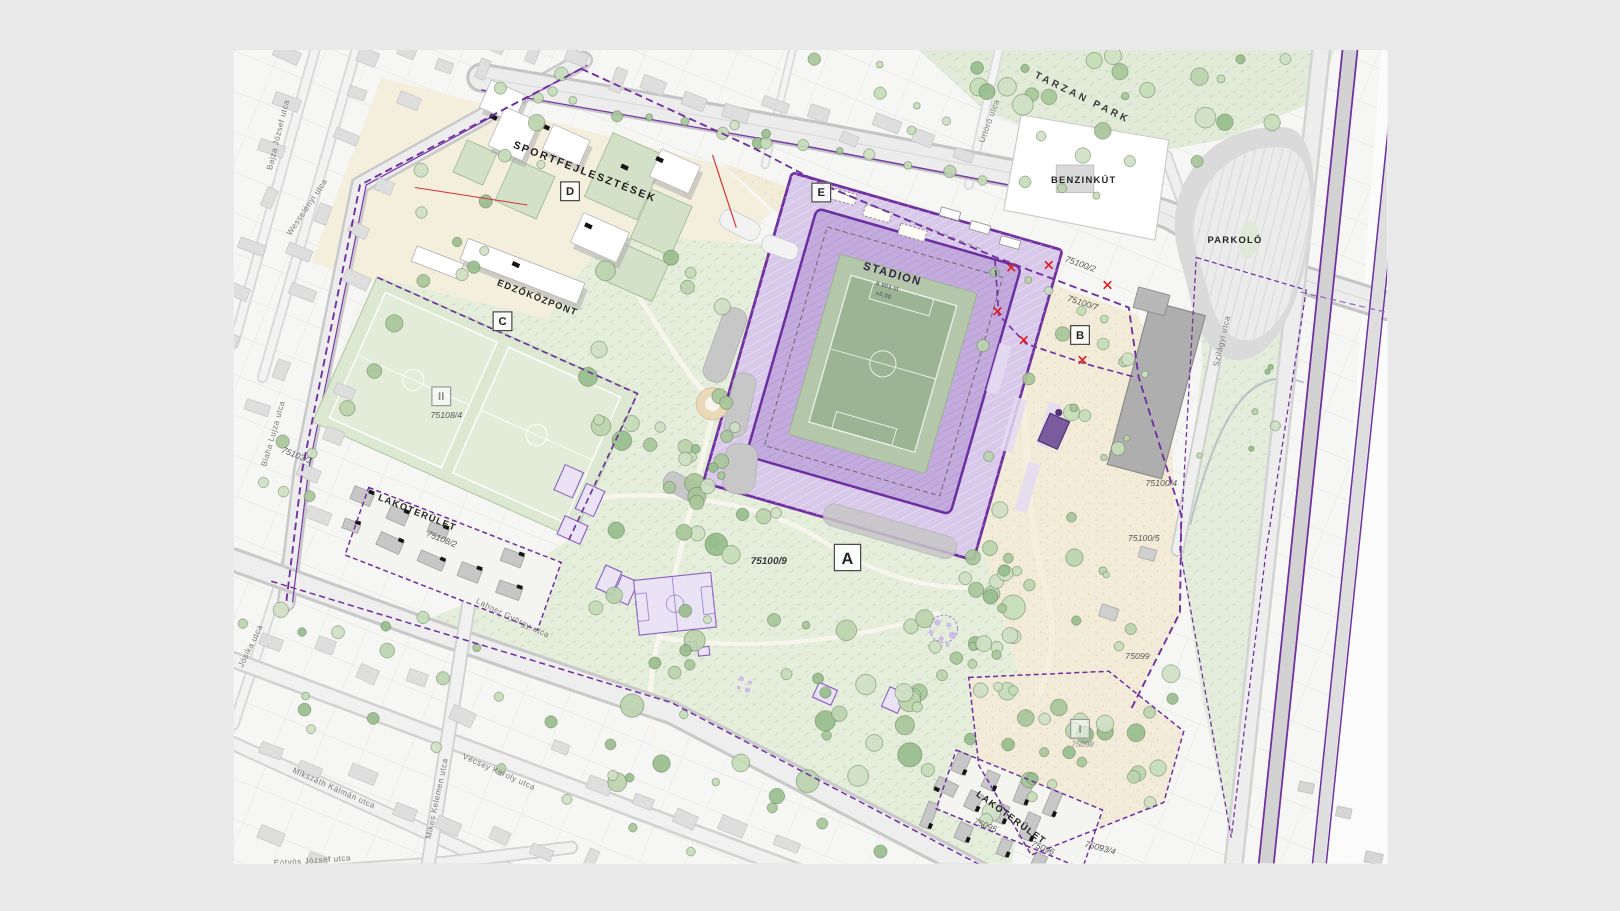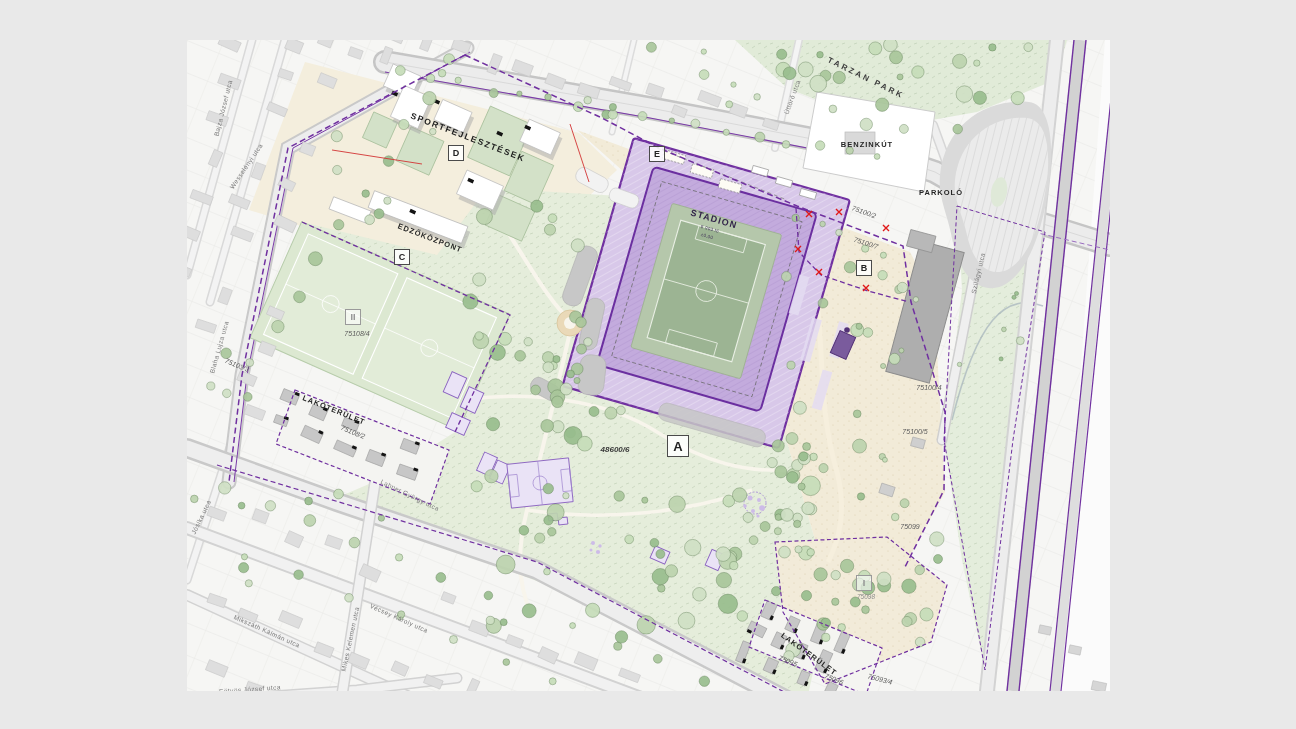--- a/index.html
+++ b/index.html
@@ -855,36 +855,36 @@
   </svg>
 
   <div class="lbl area" style="left:281px;top:97px;--r:21deg">SPORTFEJLESZTÉSEK</div>
   <div class="lbl area-sm" style="left:243px;top:198px;--r:21deg">EDZŐKÖZPONT</div>
   <div class="lbl stadion" style="left:527px;top:179px;--r:16deg">STADION</div>
   <div class="lbl note" style="left:523px;top:189px;--r:16deg">8 903 fő</div>
   <div class="lbl note" style="left:520px;top:196px;--r:16deg">±0,00</div>
   <div class="lbl area-sm" style="left:147px;top:370px;--r:22deg">LAKÓTERÜLET</div>
   <div class="lbl area-sm" style="left:622px;top:614px;--r:36deg">LAKÓTERÜLET</div>
   <div class="lbl area-sm" style="left:680px;top:104px">BENZINKÚT</div>
-  <div class="lbl area-sm" style="left:754px;top:152px">PARKOLÓ</div>
+  <div class="lbl area-sm" style="left:801px;top:152px">PARKOLÓ</div>
   <div class="lbl area-sp" style="left:679px;top:38px;--r:26deg">TARZAN PARK</div>
 
   <div class="lbl zbox big" style="left:491px;top:406px">A</div>
   <div class="lbl zbox" style="left:677px;top:228px">B</div>
   <div class="lbl zbox" style="left:215px;top:217px">C</div>
   <div class="lbl zbox" style="left:269px;top:113px">D</div>
   <div class="lbl zbox" style="left:470px;top:114px">E</div>
   <div class="lbl zbox gray" style="left:677px;top:543px">I</div>
   <div class="lbl zbox gray" style="left:166px;top:277px">II</div>
 
   <div class="lbl parcel" style="left:677px;top:172px;--r:20deg">75100/2</div>
   <div class="lbl parcel" style="left:679px;top:203px;--r:18deg">75100/7</div>
   <div class="lbl parcel" style="left:742px;top:347px">75100/4</div>
   <div class="lbl parcel" style="left:728px;top:391px">75100/5</div>
-  <div class="lbl parcel big" style="left:428px;top:409px">48600/6</div>
+  <div class="lbl parcel big" style="left:428px;top:409px">75100/9</div>
   <div class="lbl parcel" style="left:170px;top:293px">75108/4</div>
   <div class="lbl parcel" style="left:166px;top:392px;--r:22deg">75108/2</div>
   <div class="lbl parcel" style="left:50px;top:325px;--r:22deg">75103/3</div>
   <div class="lbl parcel" style="left:723px;top:486px">75099</div>
   <div class="lbl parcel dim" style="left:679px;top:556px">75098</div>
   <div class="lbl parcel" style="left:601px;top:621px;--r:22deg">75095</div>
   <div class="lbl parcel" style="left:647px;top:639px;--r:22deg">75096</div>
   <div class="lbl parcel" style="left:693px;top:639px;--r:15deg">75093/4</div>
 
   <div class="lbl street" style="left:36px;top:68px;--r:-76deg">Bajza József utca</div>

